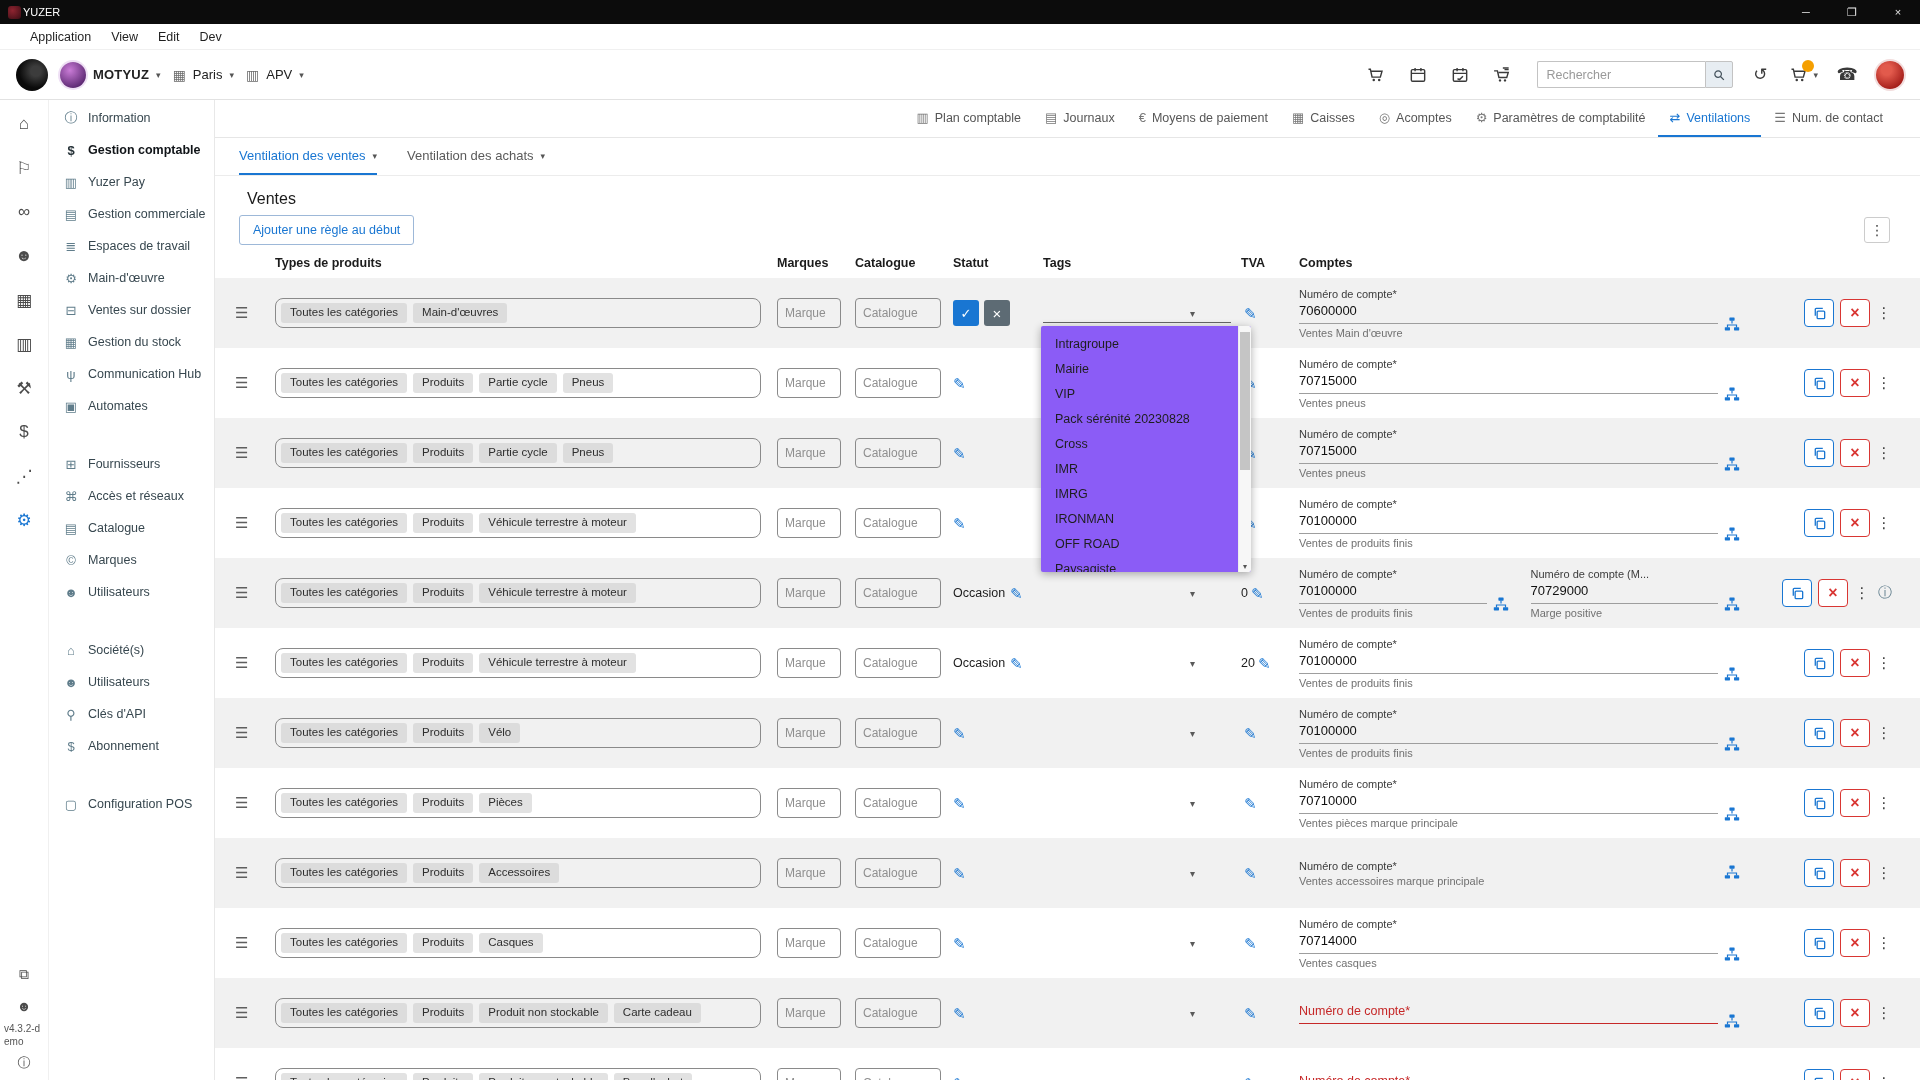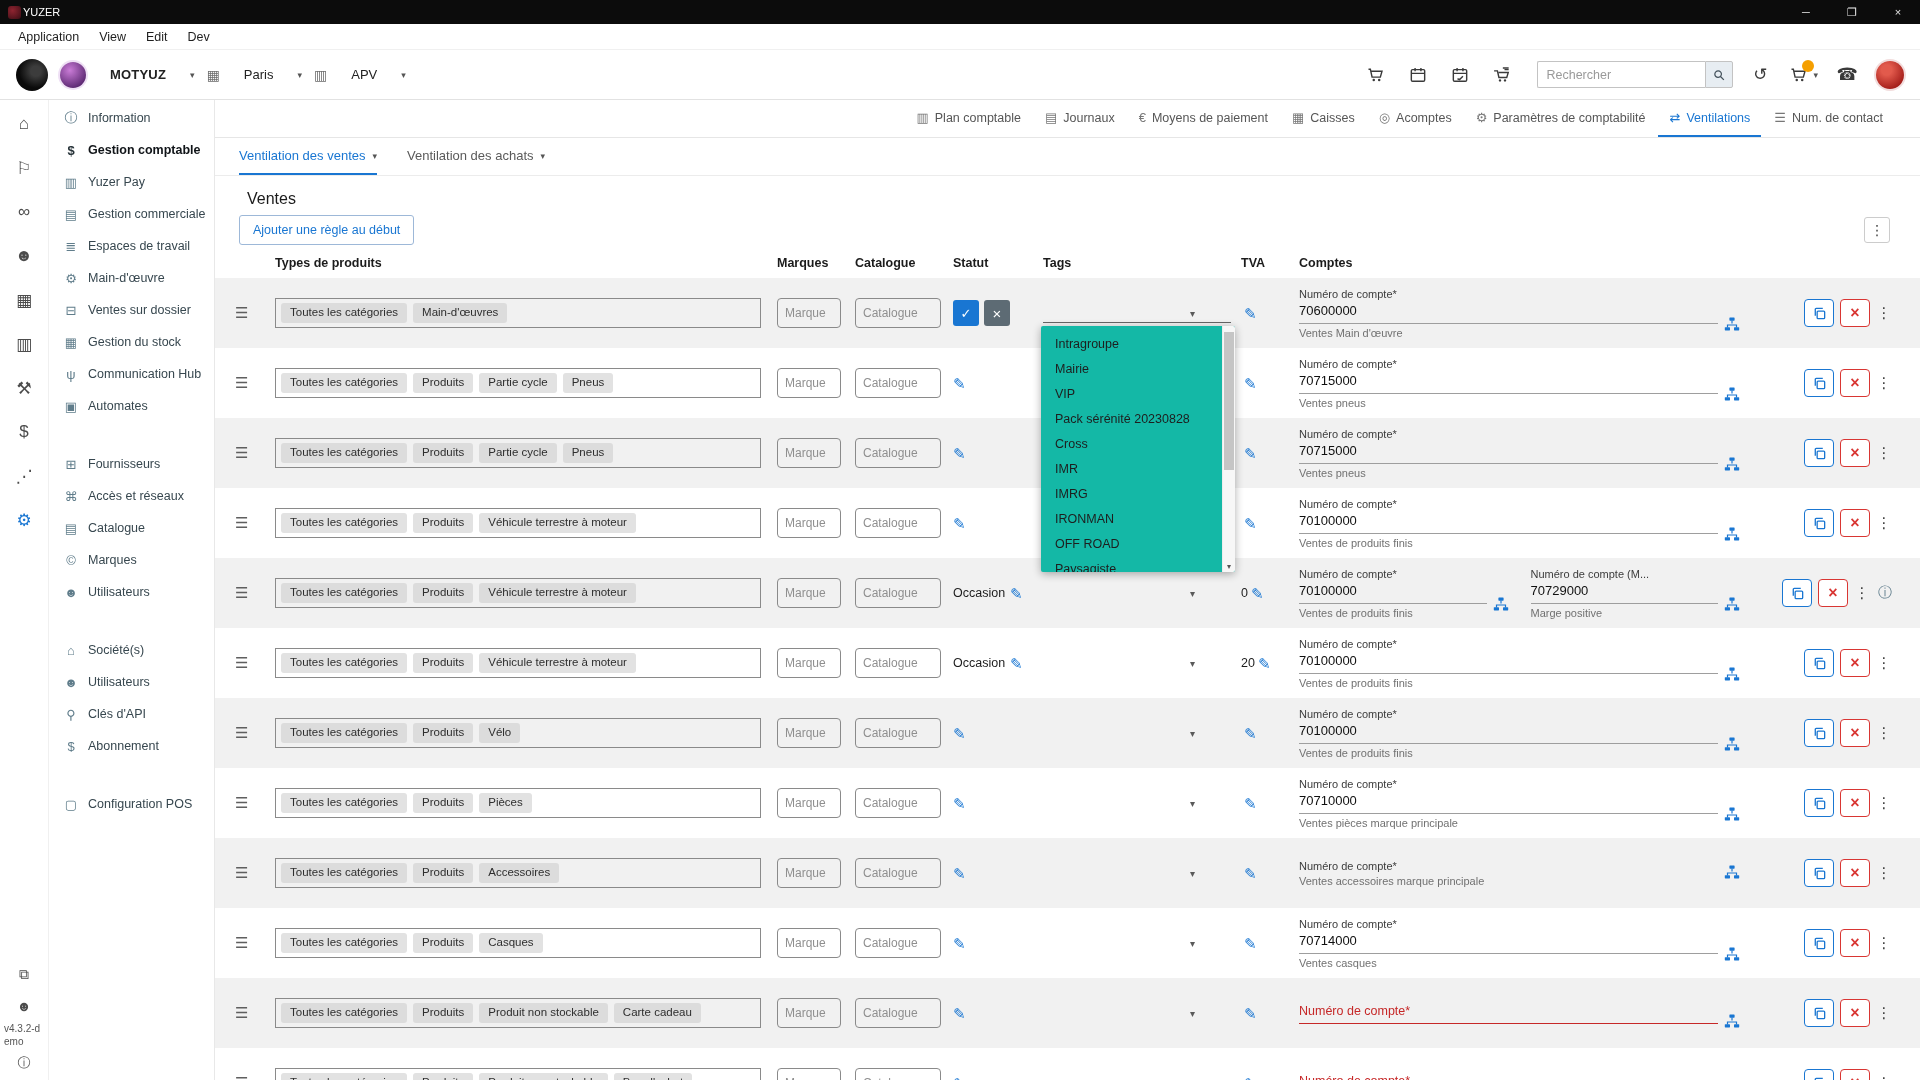--- a/index.html
+++ b/index.html
@@ -4,26 +4,26 @@
 <style>
 *{margin:0;padding:0;box-sizing:border-box}
 html,body{width:1920px;height:1080px;overflow:hidden;background:#fff;color:#212121;
   font-family:"Liberation Sans","DejaVu Sans",sans-serif}
 
 .titlebar{height:24px;background:#0c0c0c;color:#fff;display:flex;align-items:center;padding-left:8px;gap:2px;font-size:11px}
 .app-badge{width:13px;height:13px;border-radius:3px;background:radial-gradient(circle at 35% 35%,#8e2430,#3a0d14)}
 .tb-spacer{flex:1}
 .win-btn{width:44px;height:24px;display:flex;align-items:center;justify-content:center;color:#e5e5e5;font-size:11px;cursor:default}
 
-.menubar{height:26px;background:#fff;border-bottom:1px solid #f0f0f0;display:flex;align-items:center;padding-left:8px;font-size:12.5px}
+.menubar{height:26px;background:#fff;border-bottom:1px solid #f0f0f0;display:flex;align-items:center;padding-left:20px;font-size:12.5px}
 .menu-item{padding:4px 10px;color:#1f1f1f}
 
 .toolbar{height:50px;background:#fff;border-bottom:1px solid #e2e2e2;display:flex;align-items:center;padding:0 16px;gap:12px}
 .brand-logo{width:32px;height:32px;border-radius:50%;background:radial-gradient(circle at 62% 38%,#3c3c3c 18%,#0a0a0a 60%)}
-.org-switch,.loc-switch{display:flex;align-items:center;gap:24px;font-size:13px;color:#222}
+.org-switch,.loc-switch{display:flex;align-items:center;gap:7px;font-size:13px;color:#222}
 .org-avatar{width:26px;height:26px;border-radius:50%;background:radial-gradient(circle at 38% 32%,#c97bd6,#5e2a74 75%);box-shadow:0 0 0 2px #efe0f5}
 .org-name{font-weight:700;letter-spacing:.2px}
 .caret{font-size:9px;color:#555}
 .tb-ic{font-size:14px;color:#6b6b6b}
 .tb-push{flex:1}
 .tb-iconbtn{width:30px;height:30px;display:flex;align-items:center;justify-content:center;color:#3a3a3a;font-size:17px}
 .searchbox{display:flex;align-items:center;margin-left:8px}
 .search-input{width:168px;height:27px;border:1px solid #c3c3c3;border-right:none;border-radius:2px 0 0 2px;padding:0 8px;font-size:12.5px;outline:none;color:#333;font-family:inherit}
 .search-input::placeholder{color:#9a9a9a}
 .search-btn{width:28px;height:27px;border:1px solid #c3c3c3;background:#e7edf2;border-radius:0 2px 2px 0;display:flex;align-items:center;justify-content:center;color:#44525c}
@@ -63,21 +63,21 @@
 .add-rule{height:30px;padding:0 13px;background:#fff;border:1px solid #9db8d8;border-radius:3px;color:#1976d2;font-size:12.5px;font-family:inherit}
 .bar-spacer{flex:1}
 .more-sq{width:26px;height:26px;border:1px solid #cccccc;border-radius:3px;background:#fff;color:#444;font-size:14px}
 
 .grid{display:grid;grid-template-columns:44px 502px 78px 98px 90px 198px 58px 1fr 140px;align-items:center}
 .thead{margin-top:4px;padding:6px 28px 8px 16px;font-size:12.5px;font-weight:700;color:#1b1b1b}
 .tbody{}
 .trow{min-height:70px;padding:0 28px 0 16px}
 .trow.alt{background:#f1f1f1}
 .cell-handle{color:#5f5f5f;font-size:15px;text-align:left;padding-left:4px}
-.types-box{width:486px;height:30px;border:1px solid #8a8a8a;border-radius:0;display:flex;align-items:center;gap:6px;padding:0 5px;overflow:hidden}
+.types-box{width:486px;height:30px;border:1px solid #8a8a8a;border-radius:8px;display:flex;align-items:center;gap:6px;padding:0 5px;overflow:hidden}
 .chip{background:#e2e2e2;border-radius:3px;padding:4px 9px;font-size:11.5px;color:#2e2e2e;white-space:nowrap;line-height:1}
 .trow.alt .chip{background:#dcdcdc}
 .mini-input{height:30px;border:1px solid #8a8a8a;border-radius:4px;background:transparent;padding:0 7px;font-size:12px;color:#333;font-family:inherit;outline:none}
 .mini-input::placeholder{color:#8f8f8f}
 .marque{width:64px}
 .catalogue{width:86px}
 .statut-cell{display:flex;align-items:center;gap:5px}
 .st-label{font-size:12.5px;color:#1d1d1d}
 .pencil{color:#1976d2;font-size:15px;line-height:1}
 .btn-ok,.btn-cancel{width:26px;height:26px;border:none;border-radius:3px;color:#fff;font-size:13px;display:flex;align-items:center;justify-content:center}
@@ -95,21 +95,21 @@
 .c-caption{font-size:11px;color:#717171;margin-top:3px}
 .compte.error .c-value{color:#c62828;border-bottom-color:#c62828;font-size:12.5px}
 .tree-icon{position:absolute;right:-22px;bottom:8px}
 .compte.error .tree-icon{bottom:-4px}
 .acts{display:flex;align-items:center;justify-content:flex-end;gap:6px}
 .act-copy{width:30px;height:28px;border:1px solid #1976d2;border-radius:4px;background:#fff;display:flex;align-items:center;justify-content:center}
 .act-del{width:30px;height:28px;border:1px solid #d93633;border-radius:4px;background:#fff;color:#d93633;font-size:16px;font-weight:700;line-height:1}
 .act-more{width:16px;text-align:center;color:#3f3f3f;font-size:15px}
 .info-i{color:#5f7d8c;font-size:14px;margin-left:2px}
 
-.dropdown{position:absolute;left:-2px;top:48px;width:194px;height:246px;background:#14b8a6;box-shadow:0 2px 8px rgba(0,0,0,.32);border-radius:2px;z-index:100;overflow:hidden}
+.dropdown{position:absolute;left:-2px;top:48px;width:210px;height:246px;background:#8b5cf6;box-shadow:0 2px 8px rgba(0,0,0,.32);border-radius:2px;z-index:100;overflow:hidden}
 .dd-list{padding:6px 13px 0 0;margin-right:13px}
 .dd-item{height:25px;line-height:25px;padding:0 14px;font-size:12.5px;color:#1e1e1e;white-space:nowrap}
 .dd-rail{position:absolute;top:0;right:0;bottom:0;width:13px;background:#f7f7f7;border-left:1px solid #ededed}
 .dd-thumb{position:absolute;top:6px;left:1px;width:10px;height:138px;background:#c5c5c5}
 .dd-down{position:absolute;bottom:1px;left:0;right:0;text-align:center;font-size:8px;color:#555}
 </style>
 </head>
 <body>
 
 <div class="titlebar">

